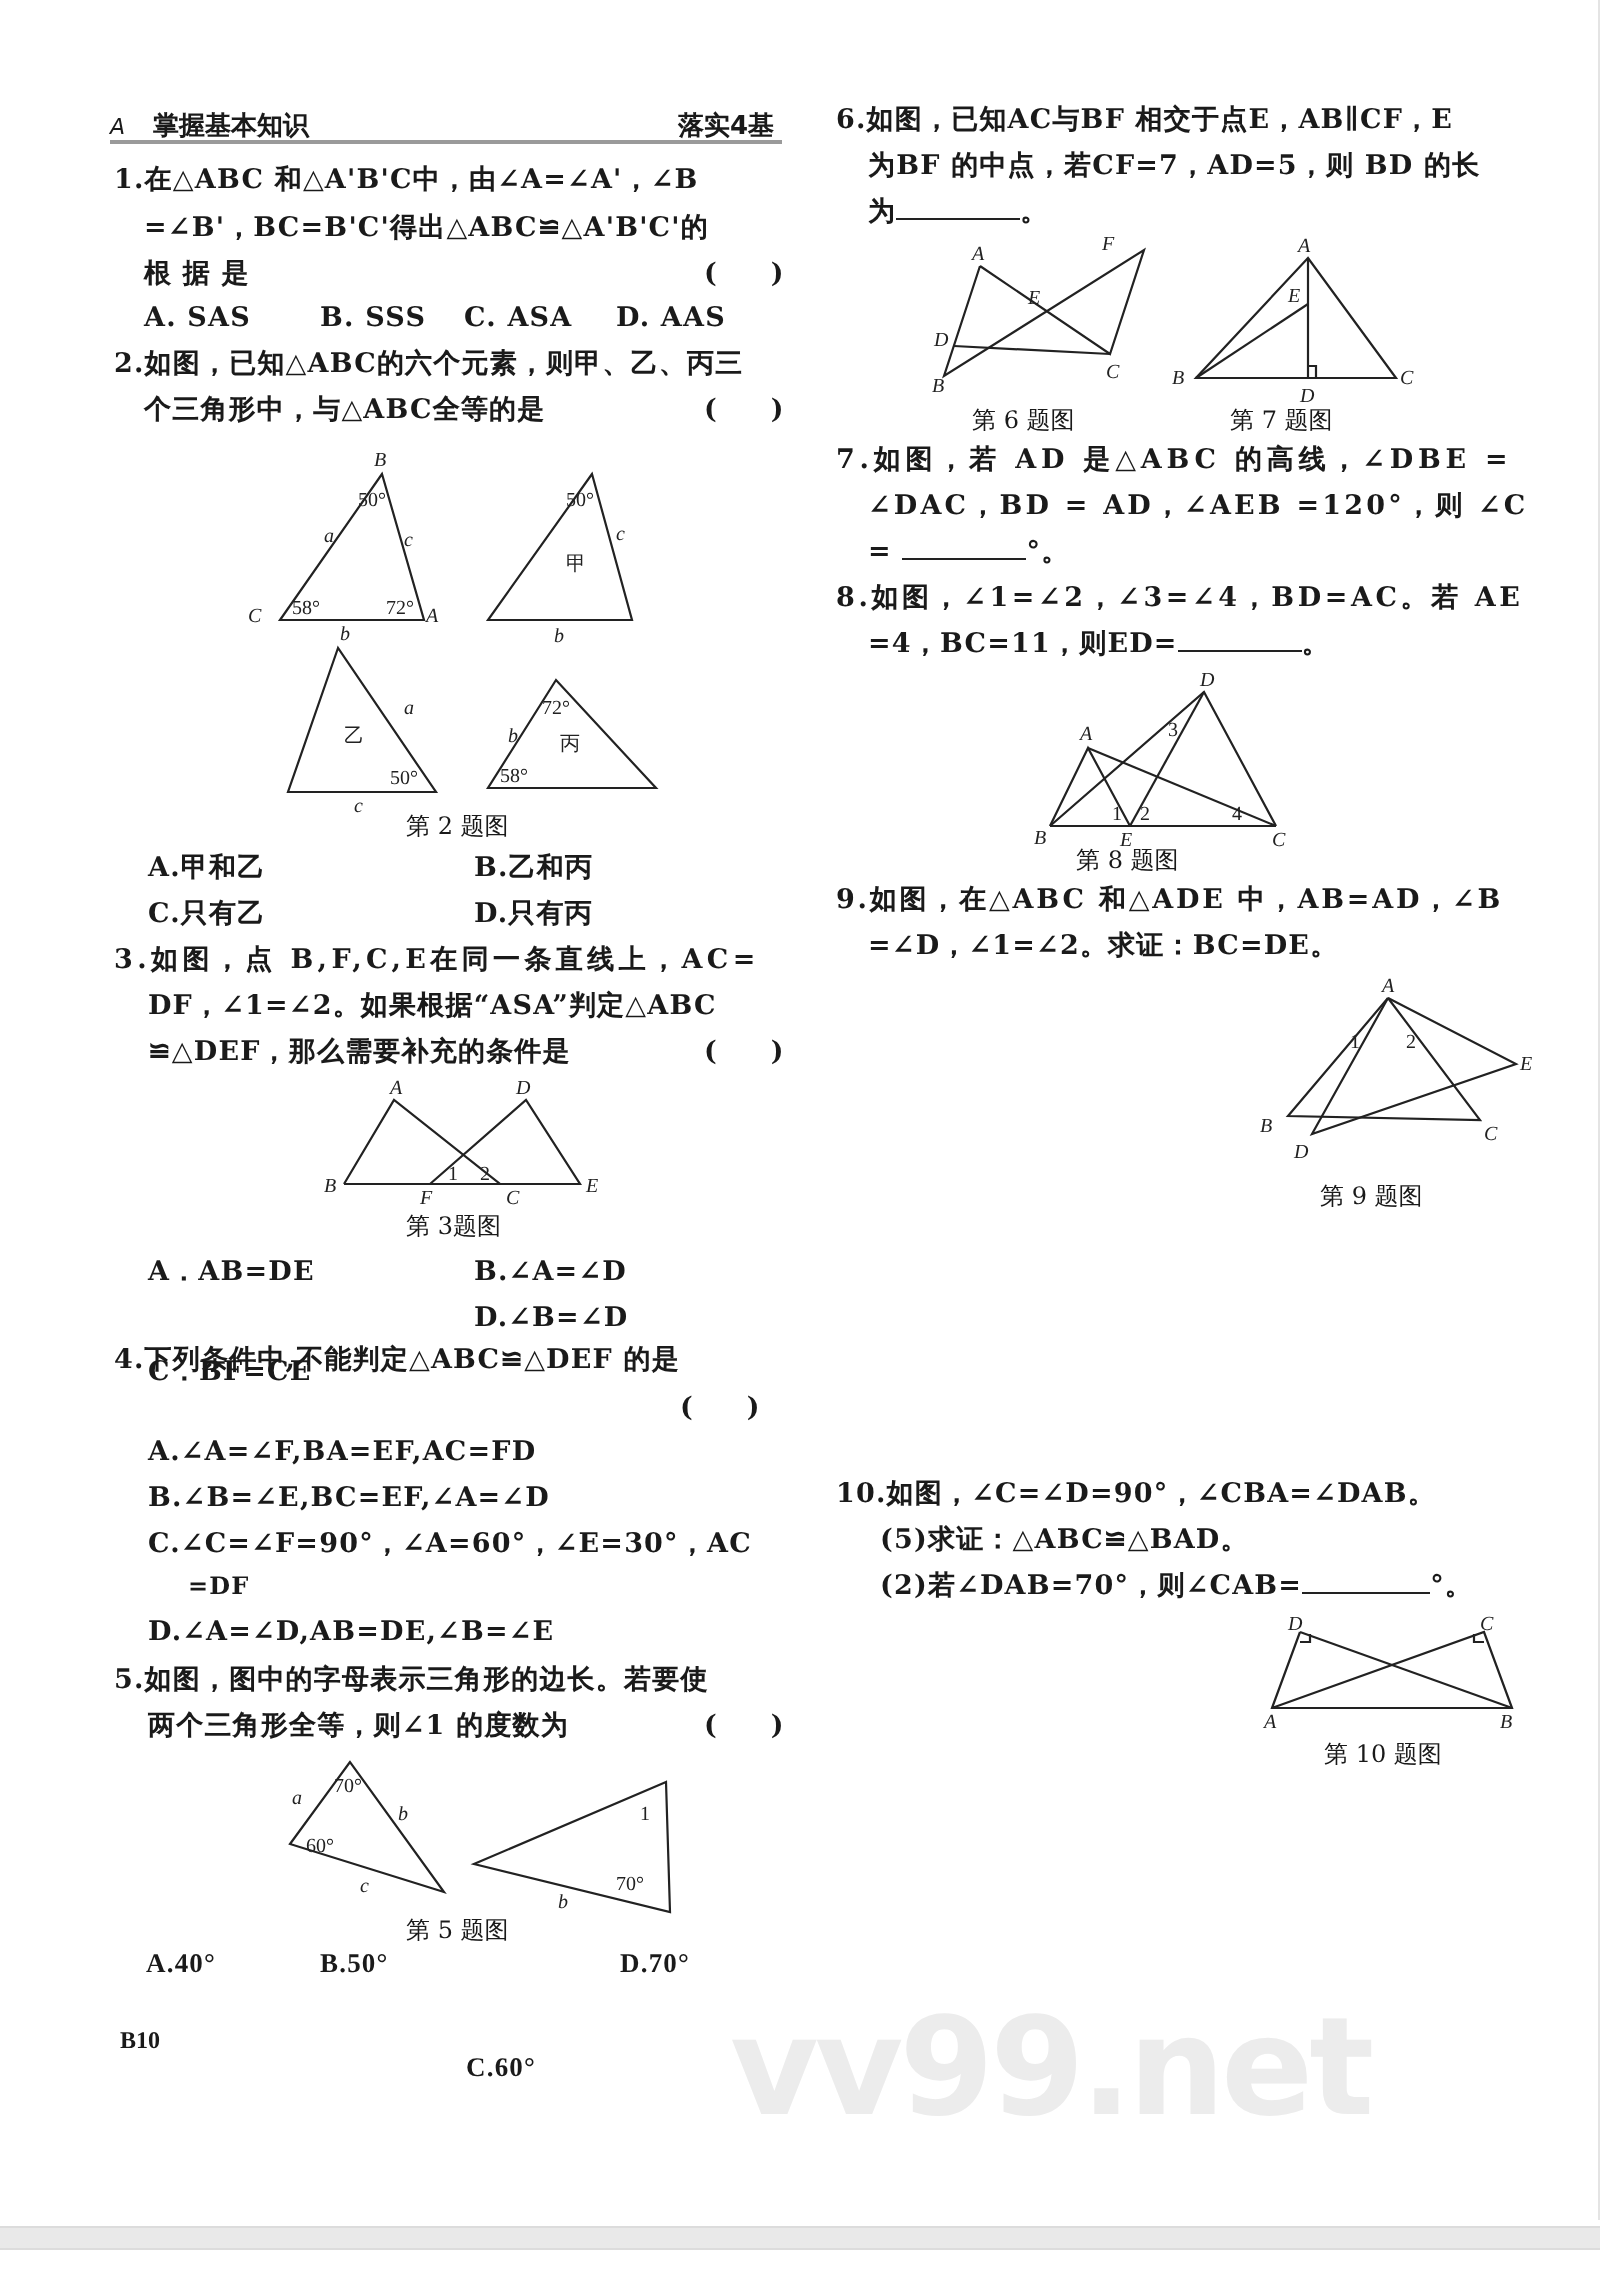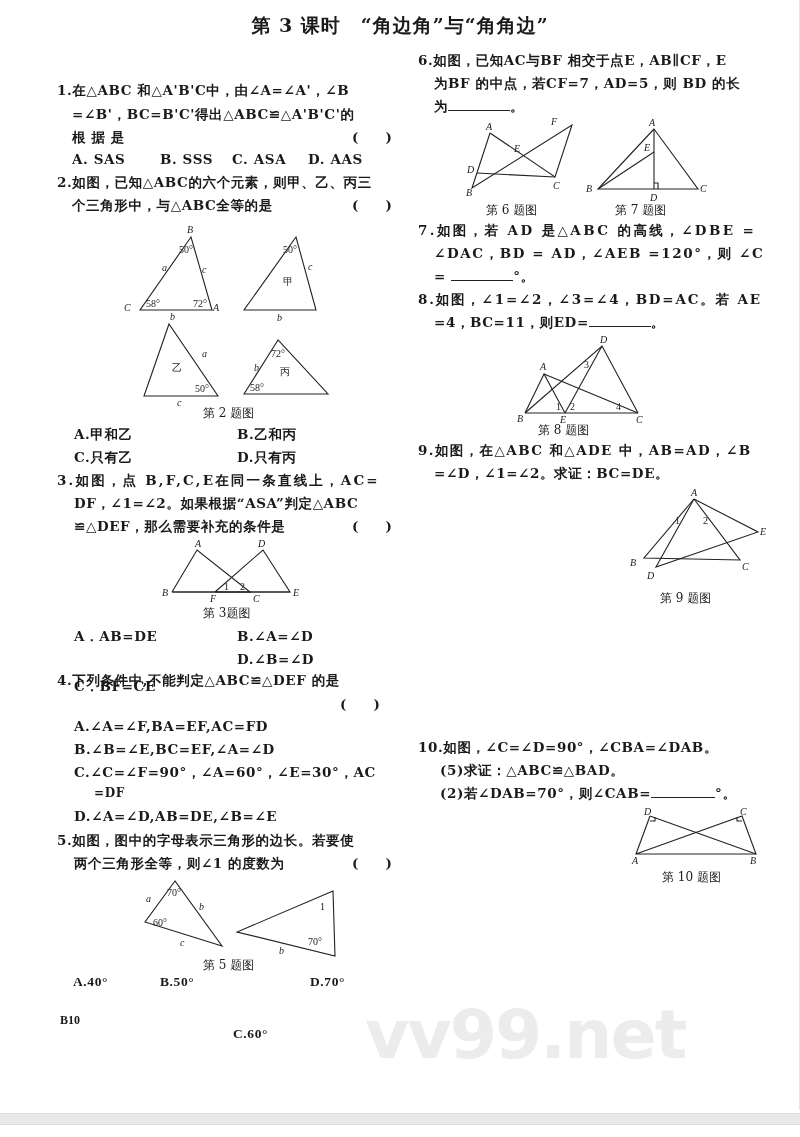--- a/index.html
+++ b/index.html
@@ -20,22 +20,25 @@
   svg line, svg polyline, svg polygon, svg path { stroke: #222; stroke-width: 1.1; fill: none; }
   .footer-code { position: absolute; left: 60px; top: 1013px; font-size: 12px; font-weight: bold; font-family: "Liberation Serif", serif; }
   .watermark { position: absolute; left: 365px; top: 995px; font-family: "DejaVu Sans", sans-serif; font-weight: bold; font-size: 68px; color: #ececec; letter-spacing: -2px; }
   .bottom-bar { position: absolute; left: 0; top: 1113px; width: 800px; height: 12px; background: #e9e9e9; border-top: 1px solid #dcdcdc; border-bottom: 1px solid #dcdcdc; }
 </style>
 </head>
 <body>
 
 <div class="page">
 
-  <div class="title">第 3 课时　“角边角”与“角角边”</div>
-
+
+  <div class="section-head">
+    <span class="lvl">A</span><span>掌握基本知识</span>
+    <span class="right">落实4基</span>
+  </div>
 
   <div>
     <div class="t" style="left:57px;top:80px;">1.在△ABC 和△A'B'C中，由∠A=∠A'，∠B</div>
     <div class="t" style="left:72px;top:104px;">=∠B'，BC=B'C'得出△ABC≌△A'B'C'的</div>
     <div class="t" style="left:72px;top:127px;">根 据 是</div>
     <div class="paren" style="left:352px;top:127px;">(　　)</div>
     <div class="t" style="left:72px;top:149px;">A. SAS</div>
     <div class="t" style="left:160px;top:149px;">B. SSS</div>
     <div class="t" style="left:232px;top:149px;">C. ASA</div>
     <div class="t" style="left:308px;top:149px;">D. AAS</div>

